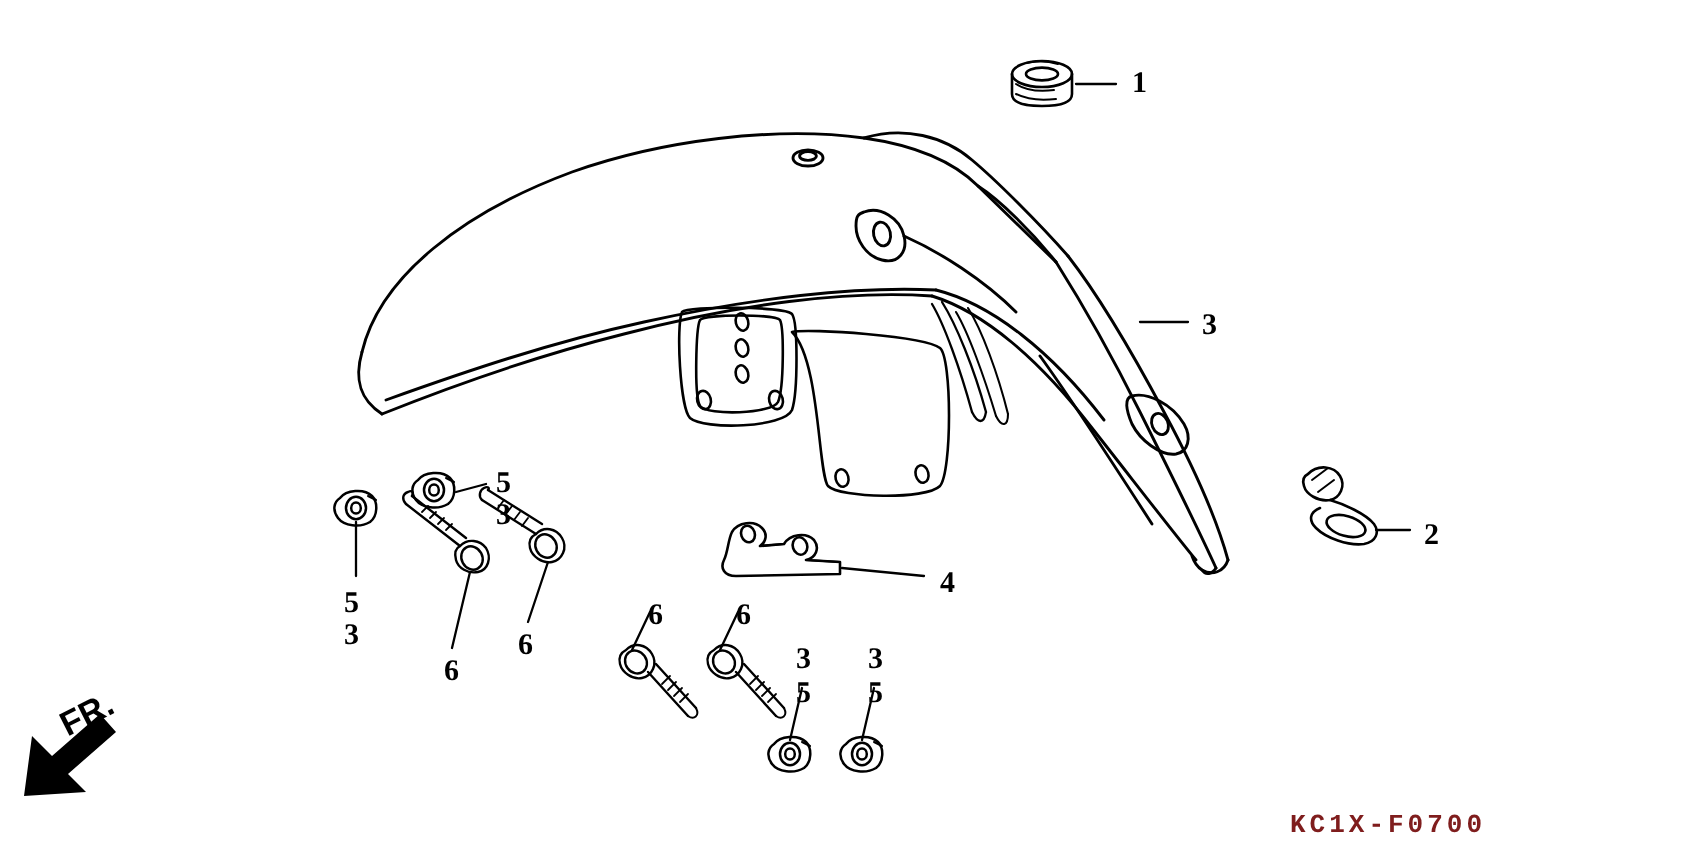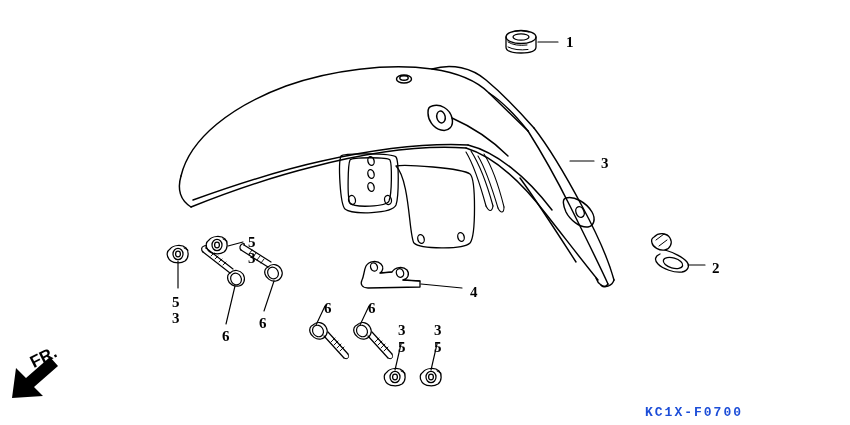--- a/index.html
+++ b/index.html
@@ -23,21 +23,21 @@
     letter-spacing:0px;
   }
   .callout.stack{line-height:16px;}
   .partno{
     position:absolute;
     left:645px;top:405px;
     font-family:"Liberation Mono", monospace;
     font-size:13px;
     font-weight:700;
     letter-spacing:2.0px;
-    color:#1d4ed8;
+    color:#7f1d1d;
     white-space:pre;
   }
   .fr-label{
     position:absolute;
     left:27px;top:355px;
     font-family:"Liberation Sans", sans-serif;
     font-size:17px;
     font-weight:700;
     color:#000;
     transform:rotate(-27deg);

